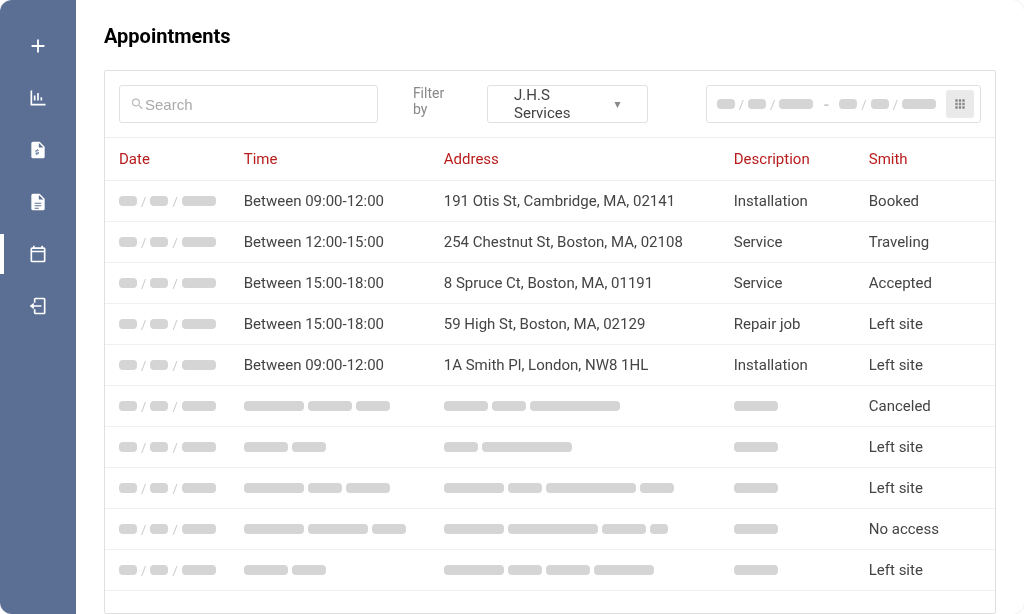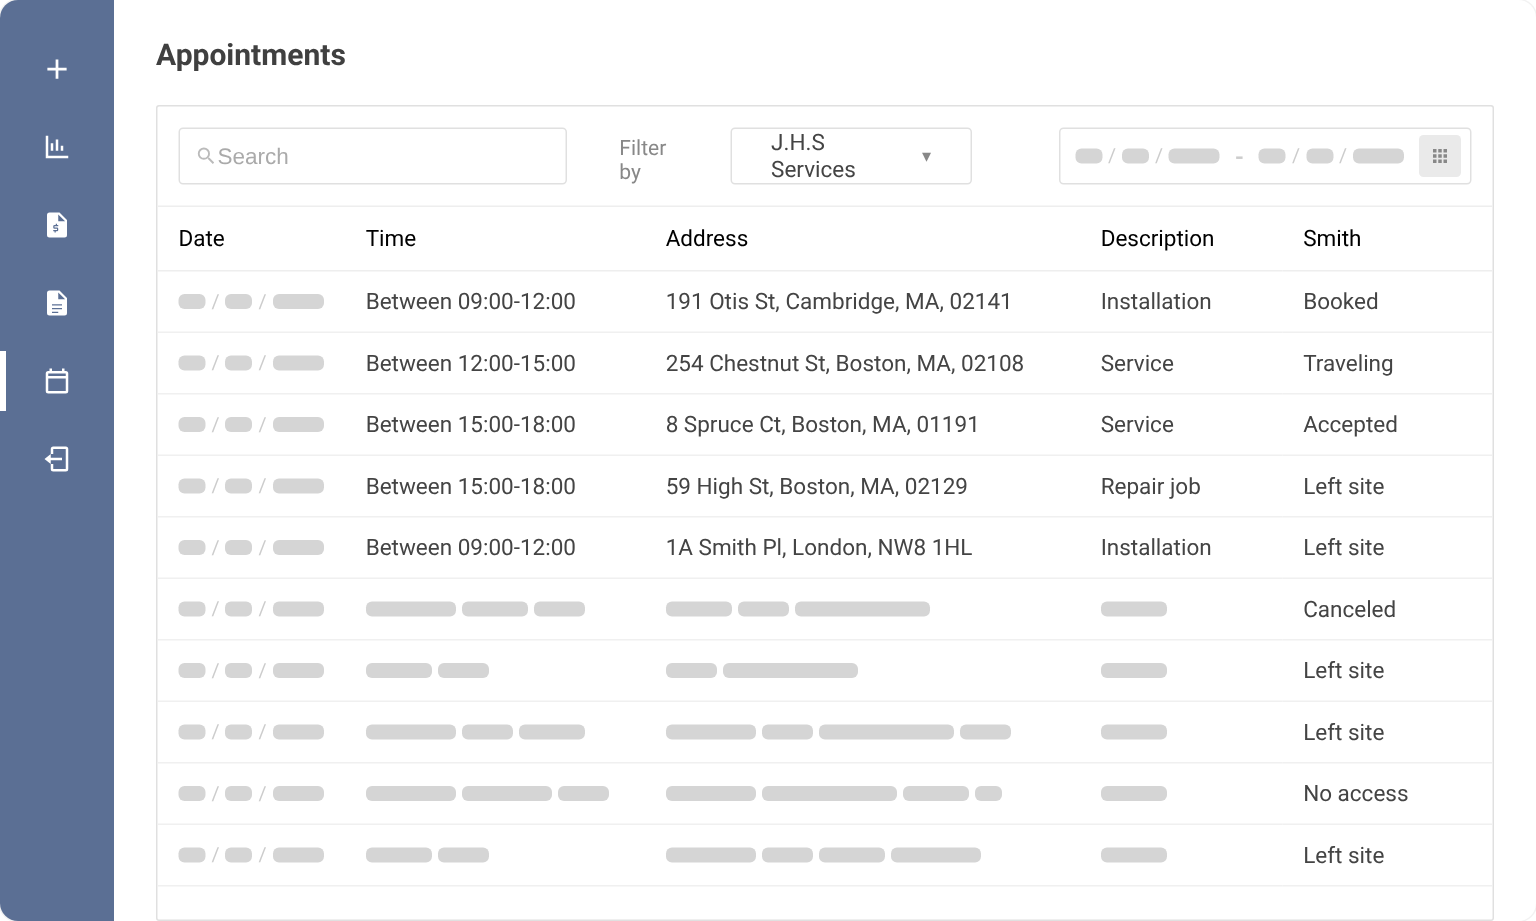--- a/index.html
+++ b/index.html
@@ -50,34 +50,34 @@
   .content {
     flex: 1;
     padding: 24px 28px 0 28px;
     display: flex;
     flex-direction: column;
     overflow: hidden;
   }
   .page-title {
     font-size: 20px;
     font-weight: 700;
-    color: #404040;
+    color: #000000;
     margin-bottom: 22px;
   }
   .panel {
     border: 1px solid #e0e0e0;
     border-radius: 2px;
     flex: 1;
     display: flex;
     flex-direction: column;
     overflow: hidden;
   }
   .toolbar {
     display: flex;
-    align-items: flex-end;
+    align-items: flex-start;
     padding: 14px 14px;
     gap: 29px;
     border-bottom: 1px solid #eee;
   }
   .search-wrap {
     display: flex;
     align-items: center;
     border: 1px solid #e0e0e0;
     border-radius: 3px;
     padding: 0 10px;
@@ -150,21 +150,21 @@
     margin-left: 4px;
   }
   table {
     width: 100%;
     border-collapse: collapse;
     font-size: 15px;
   }
   thead th {
     text-align: left;
     font-weight: 400;
-    color: #000000;
+    color: #b91c1c;
     padding: 12px 14px;
     border-bottom: 1px solid #eee;
     font-size: 15px;
   }
   tbody td {
     padding: 11px 14px;
     border-bottom: 1px solid #f0f0f0;
     color: #444;
     vertical-align: middle;
     white-space: nowrap;

